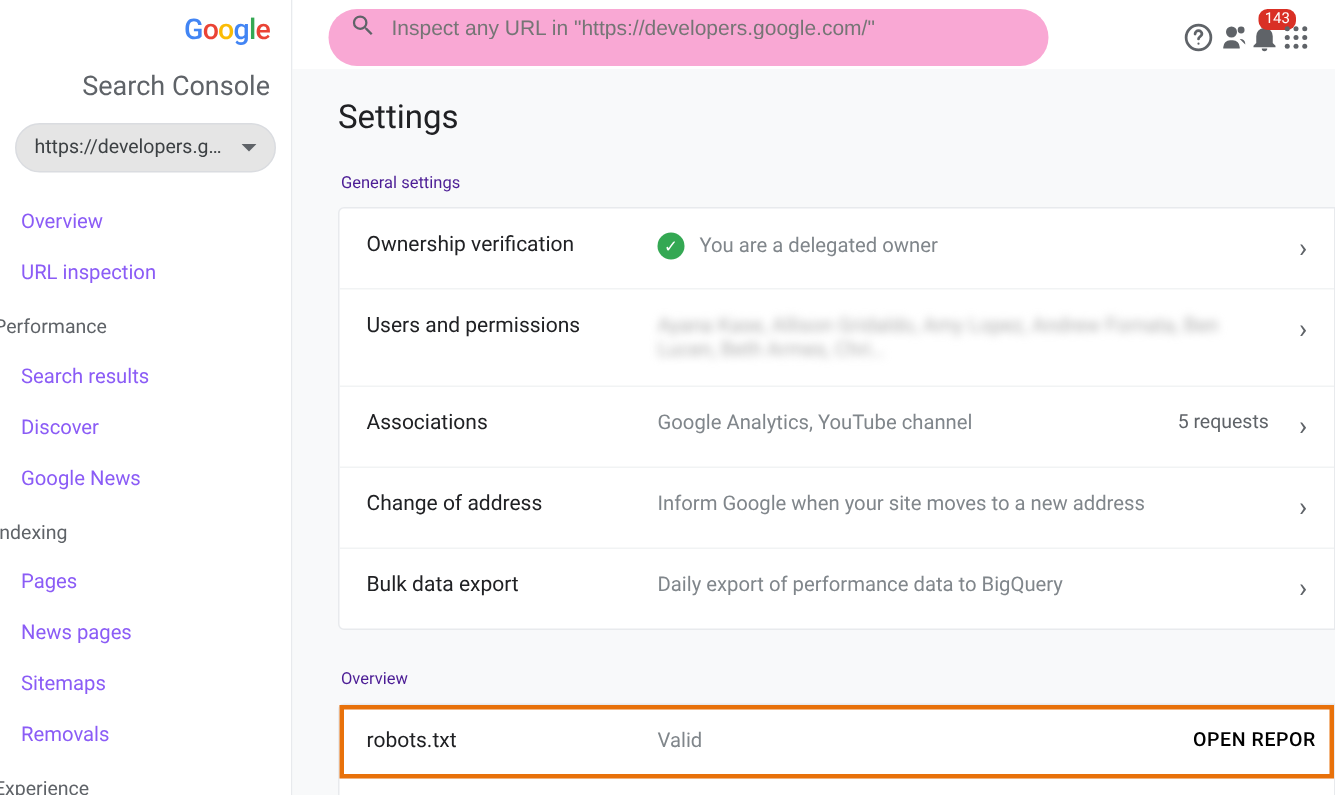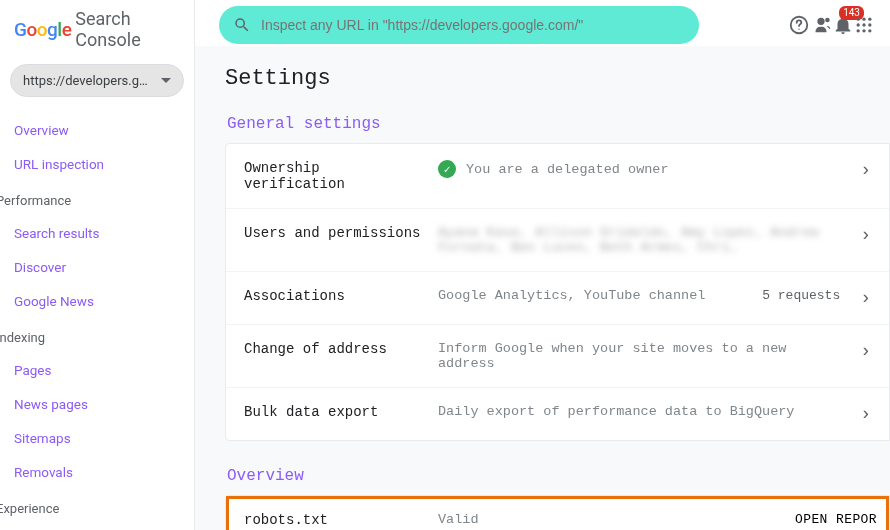--- a/index.html
+++ b/index.html
@@ -16,23 +16,24 @@
   .sidebar {
     width: 195px;
     flex-shrink: 0;
     border-right: 1px solid #e8eaed;
     background: #fff;
     display: flex;
     flex-direction: column;
   }
   .logo-row {
     display: flex;
-    align-items: center;
+    align-items: flex-end;
     padding: 8px 14px 10px 14px;
-    gap: 4px;
+    gap: 16px;
+    flex-direction: column;
   }
   .google-logo { font-size: 19px; font-weight: 500; letter-spacing: -0.5px; }
   .g1{color:#4285F4}.g2{color:#EA4335}.g3{color:#FBBC05}.g4{color:#4285F4}.g5{color:#34A853}.g6{color:#EA4335}
   .sc-text { font-size: 18px; color: #5f6368; font-weight: 400; }
   .prop-selector {
     margin: 4px 10px 12px 10px;
     padding: 8px 12px;
     border: 1px solid #dadce0;
     background: #e5e5e5;
     border-radius: 18px;
@@ -61,45 +62,45 @@
   .topbar {
     display: flex;
     align-items: center;
     padding: 6px 16px 2px 24px;
     gap: 14px;
     background: #fff;
   }
   .searchbar {
     flex: 1;
     max-width: 480px;
-    background: #5eead4;
+    background: #f9a8d4;
     border-radius: 20px;
     height: 38px;
     display: flex;
-    align-items: center;
+    align-items: flex-end;
     padding: 18px 14px;
     color: #5f6368;
     gap: 10px;
   }
   .searchbar input {
     border: none; background: transparent; flex:1;
     font-size: 14px; color: #5f6368; outline: none;
   }
   .top-icons { display: flex; align-items: center; margin-left: auto; color:#5f6368; }
   .icon { position: relative; cursor: pointer; display:flex; align-items:center; justify-content:center; }
   .badge {
     position: absolute; top: -8px; right: -10px;
     background: #d93025; color: #fff;
     font-size: 10px; padding: 1px 4px; border-radius: 6px;
     line-height: 12px;
   }
-  .content { padding: 14px 0 0 30px; flex:1; overflow:auto;font-family:Liberation Mono, monospace; }
+  .content { padding: 14px 0 0 30px; flex:1; overflow:auto; }
   .page-title { font-size: 22px; color: #202124; font-weight: 400; margin: 6px 0 24px 0; }
   .section-heading {
-    font-size: 16px; color: #8b5cf6; margin: 0 0 10px 2px; font-weight:400;
+    font-size: 11px; color: #4c1d95; margin: 0 0 10px 2px; font-weight:400;
   }
   .card {
     background: #fff;
     border: 1px solid #e8eaed;
     border-radius: 4px 0 0 4px;
     margin-bottom: 26px;
     margin-right: 0;
   }
   .row {
     display: flex;

